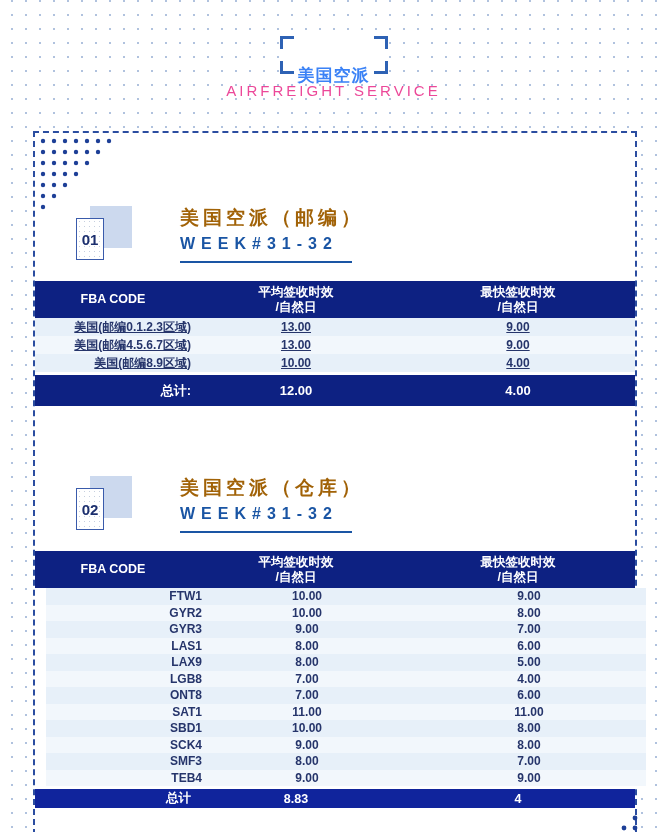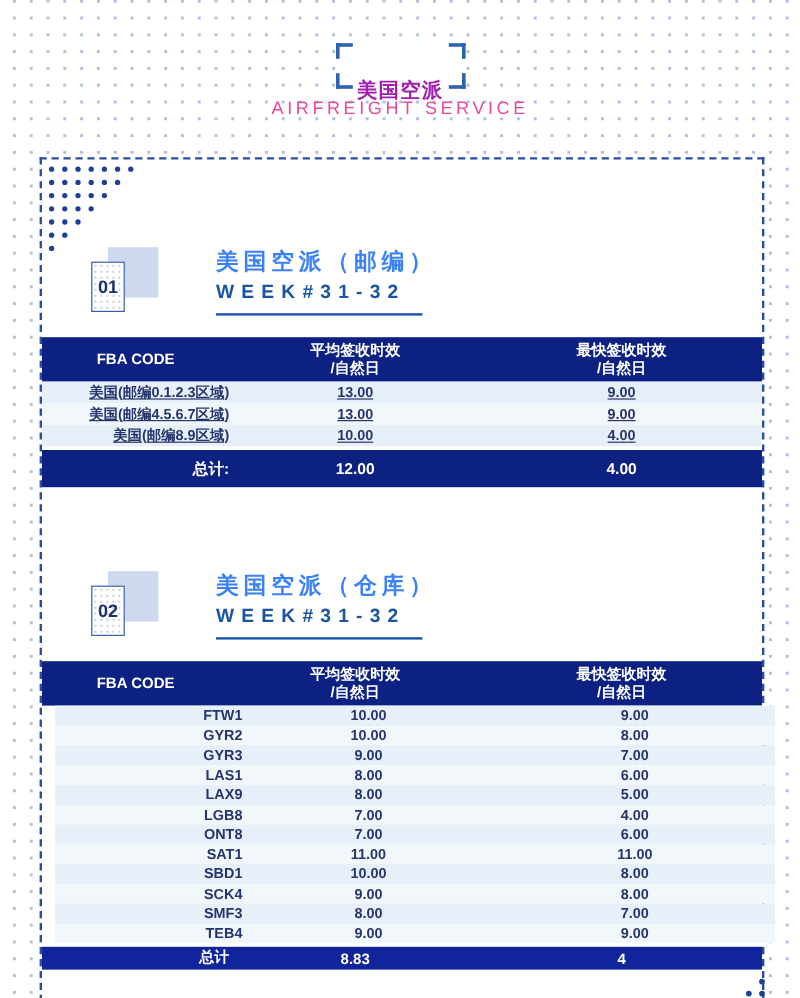--- a/index.html
+++ b/index.html
@@ -11,21 +11,21 @@
     background-size:14px 14px;
     background-position:5px 8px;
   }
   
   .title-box{
     position:absolute;top:36px;left:calc(50% - 54px);
     width:108px;height:38px;background:#ffffff;
     display:flex;align-items:center;justify-content:center;
   }
   .title-box .main-title{
-    font-size:17px;font-weight:bold;color:#a21caf;letter-spacing:1px;margin-top:40px;
+    font-size:17px;font-weight:bold;color:#3b82f6;letter-spacing:1px;margin-top:40px;
   }
   .corner{position:absolute;width:11px;height:10px;border:0 solid #2e62b4;}
   .corner.tl{top:0;left:0;border-top-width:3px;border-left-width:3px;}
   .corner.bl{bottom:0;left:0;border-bottom-width:3px;border-left-width:3px;}
   .corner.tr{top:0;right:0;border-top-width:3px;border-right-width:3px;}
   .corner.br{bottom:0;right:0;border-bottom-width:3px;border-right-width:3px;}
   .subtitle{
     position:absolute;top:82px;left:0;width:100%;text-align:center;
     font-size:15px;color:#ec4899;letter-spacing:3px;background:transparent;
   }
@@ -42,21 +42,21 @@
   .badge{
     position:absolute;width:28px;height:42px;background:#ffffff;
     border:1.5px solid #3a5bab;box-sizing:border-box;
     background-image:radial-gradient(circle,#c6cfde 0.7px,transparent 0.9px);
     background-size:5px 5px;
     display:flex;align-items:center;justify-content:center;
     font-size:15px;font-weight:bold;color:#1c2f6e;
   }
   .sec-title{
     position:absolute;left:145px;
-    font-size:19px;font-weight:bold;color:#3b82f6;letter-spacing:4px;white-space:nowrap;
+    font-size:19px;font-weight:bold;color:#a16207;letter-spacing:4px;white-space:nowrap;
   }
   .sec-week{
     position:absolute;left:145px;
     font-size:16px;font-weight:bold;color:#1a55a4;letter-spacing:6px;white-space:nowrap;
   }
   .sec-underline{
     position:absolute;left:145px;width:172px;height:2px;background:#1a55a4;
   }
   
   .thead{

